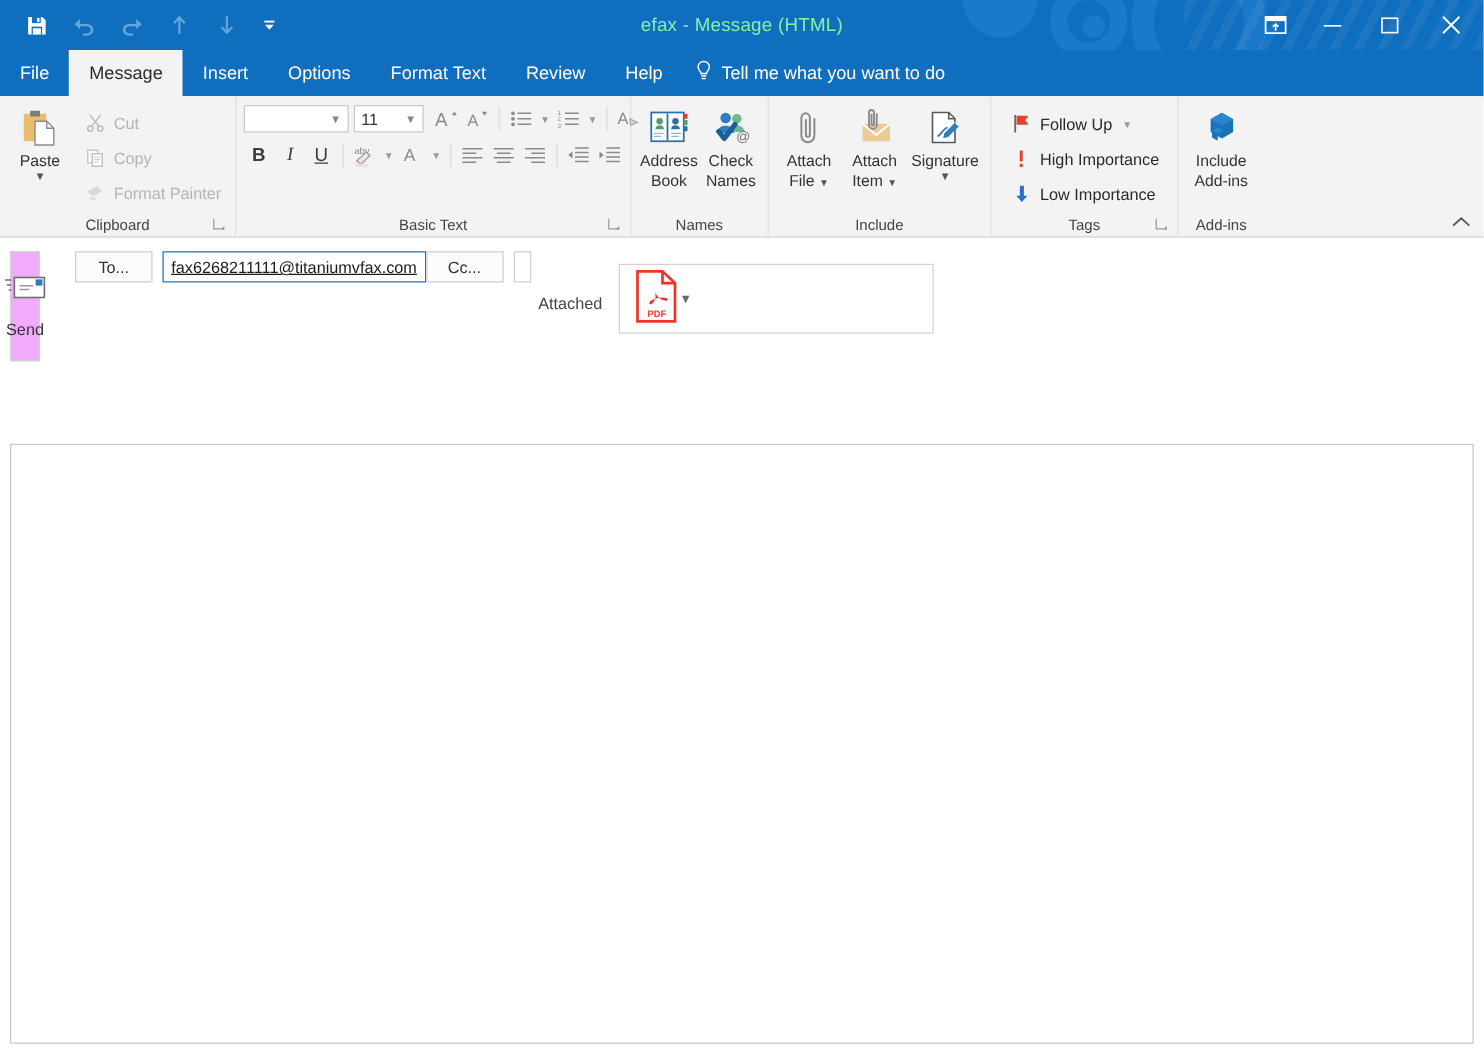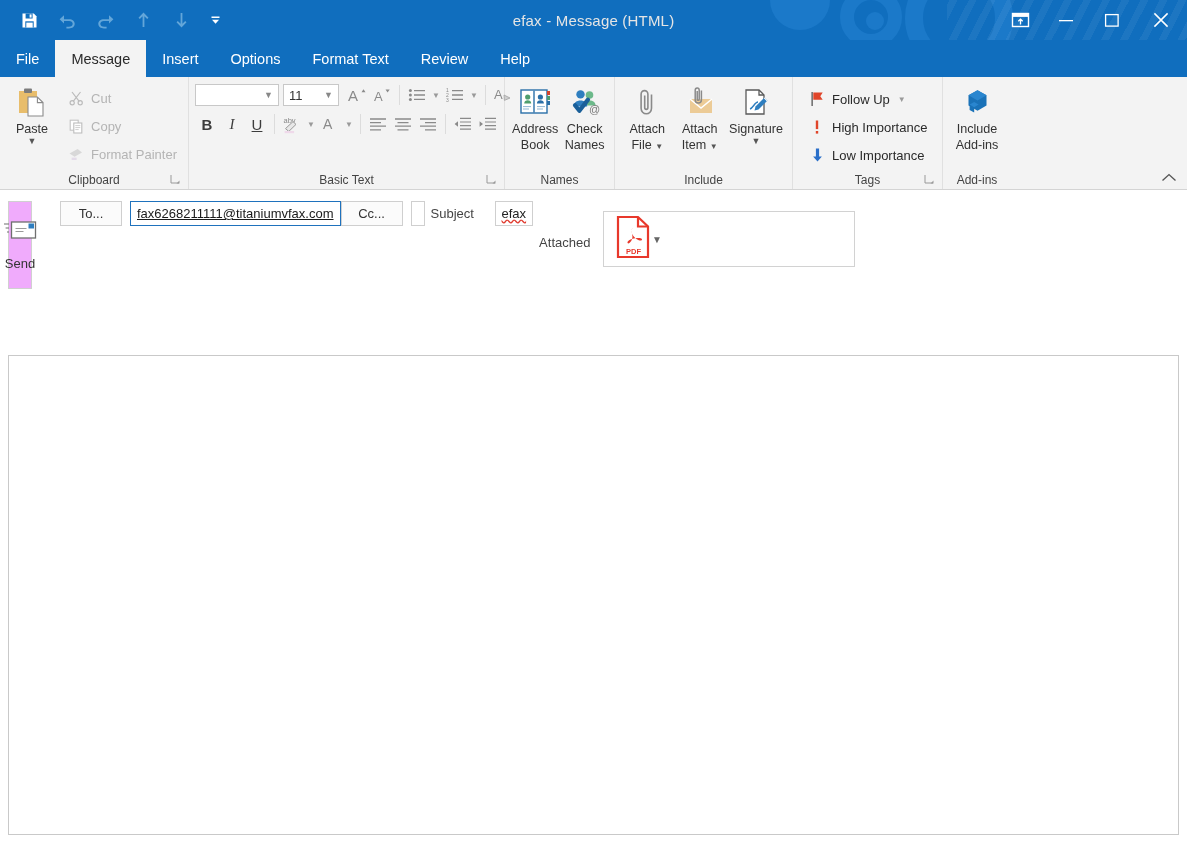--- a/index.html
+++ b/index.html
@@ -63,21 +63,21 @@
     display: flex; align-items: center; justify-content: center;
     color: #ffffff;
   }
   .qat-btn.dim { color: #63a6d9; }
   .qat-btn.small { width: 30px; }
 
   .title-text {
     position: absolute; z-index: 3;
     left: 0; right: 0; top: 0; height: 40px;
     display: flex; align-items: center; justify-content: center;
-    color: #e5e5e5; font-size: 15px;
+    color: #86efac; font-size: 15px;
     letter-spacing: 0.2px;
     pointer-events: none;
   }
   .wincontrols {
     position: absolute; z-index: 3;
     right: 0; top: 0; height: 40px;
     display: flex; align-items: center;
   }
   .wc {
     width: 46px; height: 40px;
@@ -343,20 +343,30 @@
   </div>
 
   <div class="tabstrip">
     <div class="tab">File</div>
     <div class="tab active">Message</div>
     <div class="tab">Insert</div>
     <div class="tab">Options</div>
     <div class="tab">Format Text</div>
     <div class="tab">Review</div>
     <div class="tab">Help</div>
+    <div class="tellme">
+      <span>
+        <svg width="14" height="17" viewBox="0 0 14 17" aria-hidden="true">
+          <path d="M7 1.2c-2.6 0-4.5 1.9-4.5 4.3 0 1.7 1 2.9 1.7 3.8.4.5.6.9.6 1.4h4.4c0-.5.2-.9.6-1.4.7-.9 1.7-2.1 1.7-3.8 0-2.4-1.9-4.3-4.5-4.3z" fill="none" stroke="#ffffff" stroke-width="1.2"></path>
+          <rect x="4.9" y="12" width="4.2" height="1.2" fill="#ffffff"></rect>
+          <rect x="5.4" y="14.2" width="3.2" height="1.2" fill="#ffffff"></rect>
+        </svg>
+      </span>
+      <span>Tell me what you want to do</span>
+    </div>
   </div>
 
   <div class="ribbon">
 
     <div class="rgroup" style="width:189px;">
       <div class="rgroup-body">
         <div class="bigbtn" style="width:58px;">
           <div class="ic">
             <svg width="34" height="34" viewBox="0 0 34 34" aria-hidden="true">
               <rect x="4" y="5" width="18" height="22" fill="#e8bd6b"></rect>
@@ -701,26 +711,20 @@
         <div class="finput focused">
           <span class="addr">fax6268211111@titaniumvfax.com</span>
         </div>
       </div>
       <div class="frow">
         <div class="fbtn-label">Cc...</div>
         <div class="finput">
           <span></span>
         </div>
       </div>
-      <div class="frow">
-        <div class="fstatic">Subject</div>
-        <div class="finput">
-          <span class="spell">efax</span>
-        </div>
-      </div>
 
       <div class="attach-row">
         <div class="attach-label">Attached</div>
         <div class="attach-card">
           <span>
             <svg width="38" height="44" viewBox="0 0 38 44" aria-hidden="true">
               <path d="M4 2h20l10 9.5V42H4z" fill="#ffffff" stroke="#e8382b" stroke-width="2.2"></path>
               <path d="M24 2v9.5h10" fill="none" stroke="#e8382b" stroke-width="2.2"></path>
               <path d="M19 13.5c-1.4 0-1.9 1.4-1.5 3.2.4 1.9 1.6 4.6.6 7.4-.8 2.3-2.5 4.3-3.6 4.3-1 0-1.4-.9-.7-1.9 1.1-1.6 4.6-3 9-3.4 3.4-.3 5.2.3 5.2 1.4 0 1-1.4 1.3-3.2.7-2.6-.8-5.3-3.3-6.6-6.1-1-2.1-1.2-4-.2-5.1.3-.3.6-.5 1-.5z" fill="#e8382b"></path>
               <rect x="11" y="32" width="17" height="8" fill="#ffffff"></rect>

